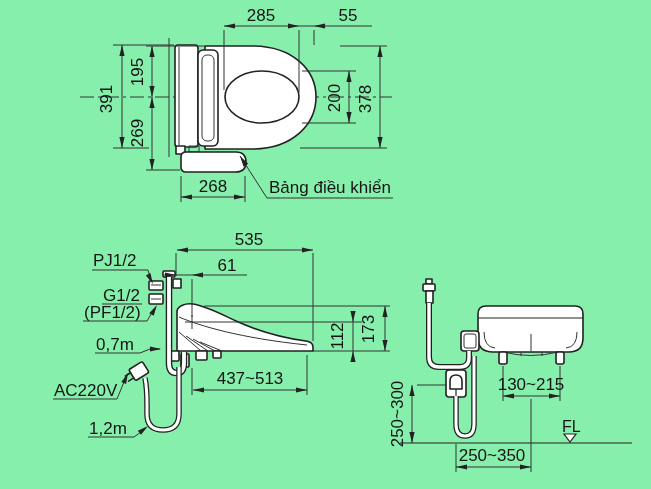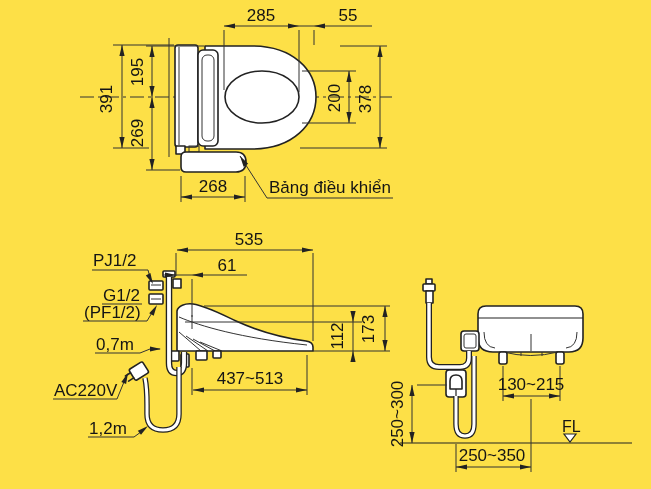--- a/index.html
+++ b/index.html
@@ -1,16 +1,16 @@
 <!DOCTYPE html>
 <html><head>
 <meta charset="utf-8">
 <style>
   html,body{margin:0;padding:0;background:#fff;}
-  .canvas{position:relative;width:651px;height:489px;background:#fde047;overflow:hidden;
+  .canvas{position:relative;width:651px;height:489px;background:#86efac;overflow:hidden;
           font-family:"Liberation Sans",sans-serif;}
   svg{position:absolute;inset:0;}
   svg text{fill:#151515;font-family:"Liberation Sans",sans-serif;font-size:17px;}
   .obj{stroke:#222;stroke-width:1.6;fill:none;stroke-linejoin:round;stroke-linecap:round;}
   .objf{stroke:#222;stroke-width:1.6;fill:#fff;stroke-linejoin:round;}
   .thin{stroke:#333;stroke-width:1;fill:none;}
   .med{stroke:#222;stroke-width:1.2;fill:none;}
   .cl{stroke:#333;stroke-width:1;fill:none;stroke-dasharray:14 4 3 4;}
   .arw{fill:#222;stroke:none;}
   .tubeO{stroke:#222;fill:none;stroke-linecap:butt;}

